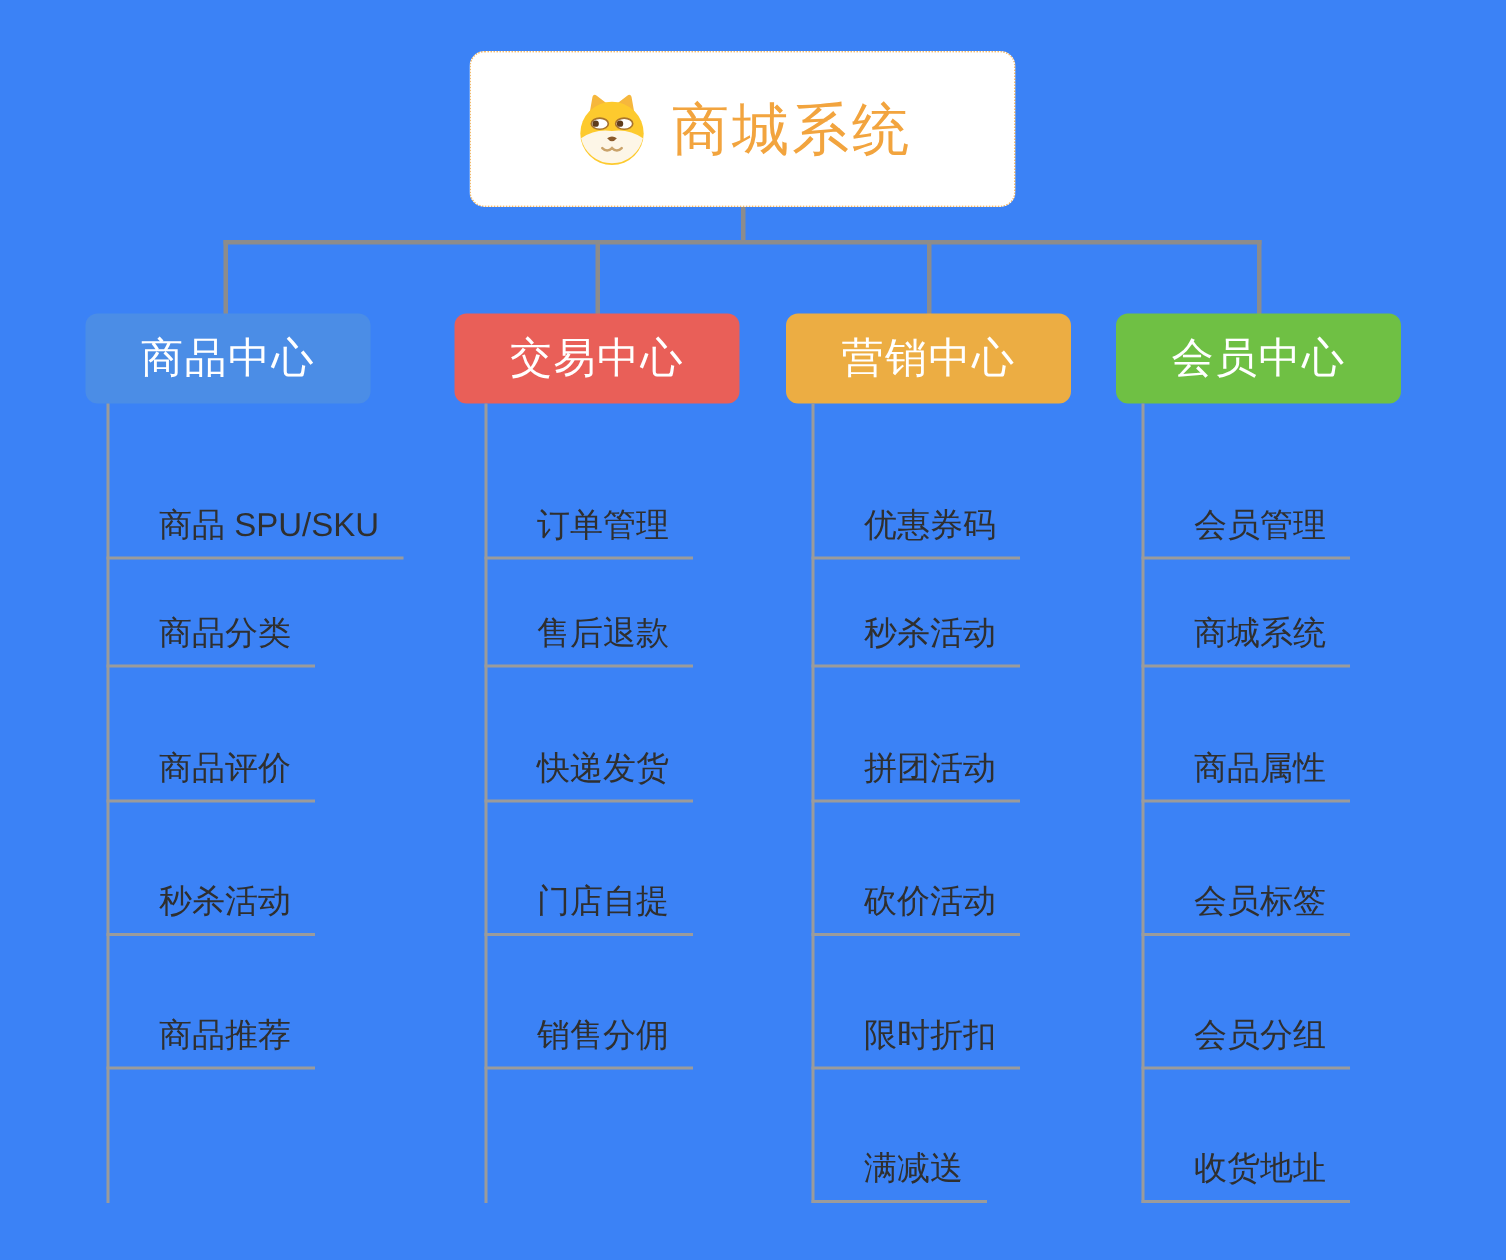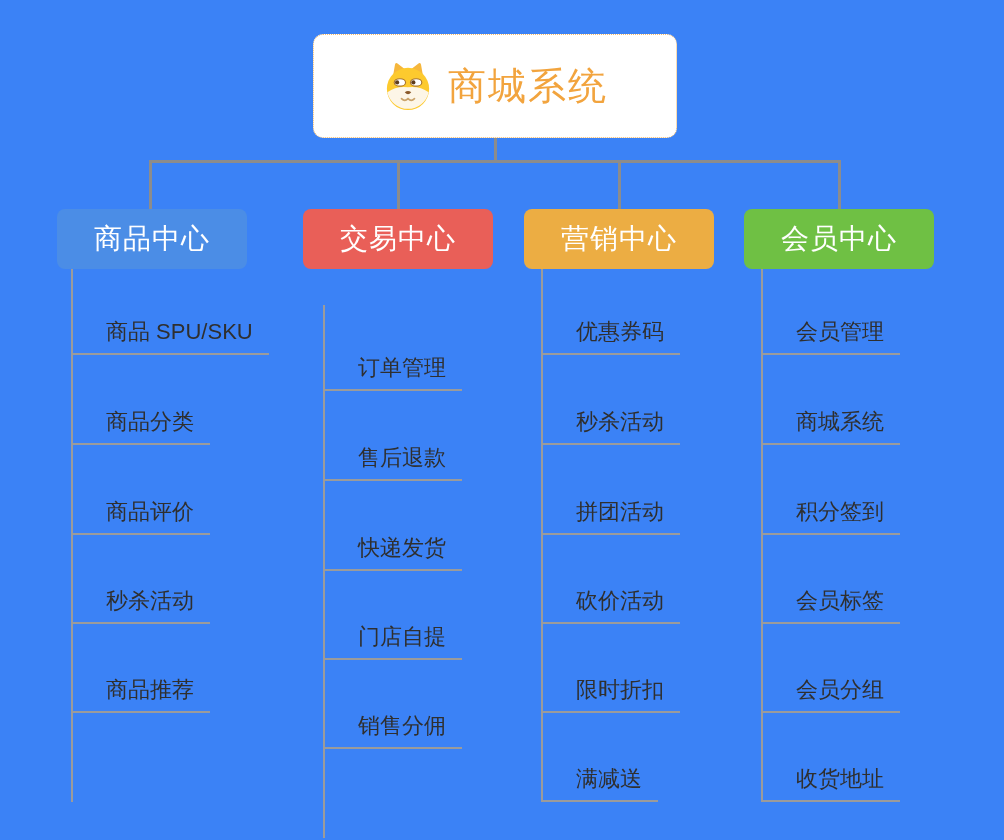--- a/index.html
+++ b/index.html
@@ -51,37 +51,37 @@
   }
   .branch-box-1{left:57px;}
   .branch-box-2{left:303px;}
   .branch-box-3{left:524px;}
   .branch-box-4{left:744px;}
   
   .column{
     position:absolute;top:269px;
     width:240px;height:533px;
   }
-  .column-1{left:71px;} .column-2{left:323px;margin-top:36px;} .column-3{left:541px;} .column-4{left:761px;padding-left:16px;}
+  .column-1{left:71px;} .column-2{left:323px;} .column-3{left:541px;} .column-4{left:761px;padding-left:16px;}
   .column::before{
     content:"";
     position:absolute;left:0;top:0;
     width:2px;height:533px;
     background:#9b9b9b;
   }
   .leaf{
     position:absolute;left:0;
     line-height:34px;
     padding:0 16px 4px 35px;
     border-bottom:2px solid #9b9b9b;
     font-size:22px;
     color:#2f2f2f;
     white-space:nowrap;
   }
-  .leaf:nth-of-type(1){top:46px;}
+  .leaf:nth-of-type(1){top:64px;}
   .leaf:nth-of-type(2){top:136px;}
   .leaf:nth-of-type(3){top:226px;}
   .leaf:nth-of-type(4){top:315px;}
   .leaf:nth-of-type(5){top:404px;}
   .leaf:nth-of-type(6){top:493px;}
 </style>
 </head>
 <body>
 
 <div class="canvas">
@@ -145,19 +145,19 @@
     <div class="leaf">秒杀活动</div>
     <div class="leaf">拼团活动</div>
     <div class="leaf">砍价活动</div>
     <div class="leaf">限时折扣</div>
     <div class="leaf">满减送</div>
   </div>
 
   <div class="column column-4">
     <div class="leaf">会员管理</div>
     <div class="leaf">商城系统</div>
-    <div class="leaf">积分签到</div>
+    <div class="leaf">商品属性</div>
     <div class="leaf">会员标签</div>
     <div class="leaf">会员分组</div>
     <div class="leaf">收货地址</div>
   </div>
 
 </div>
 
 </body></html>

